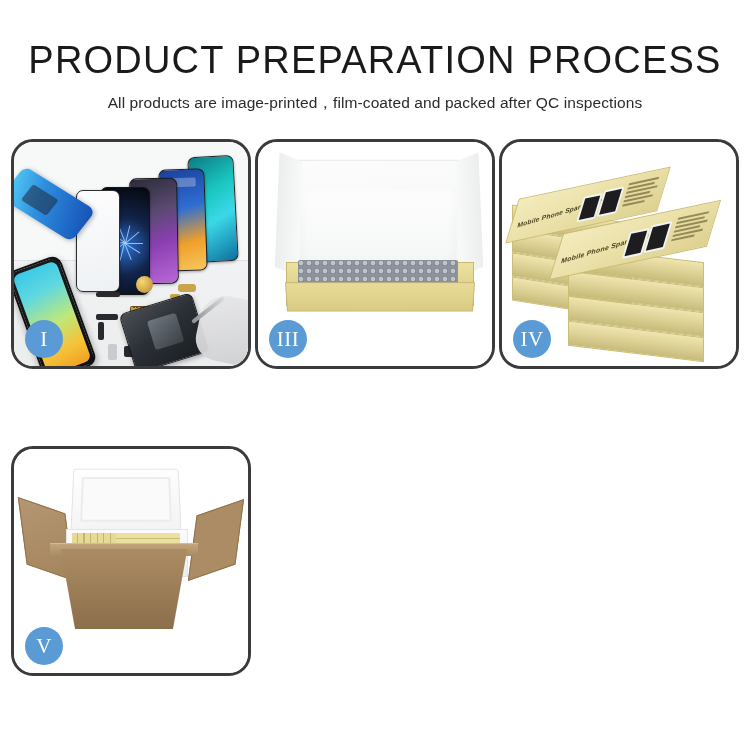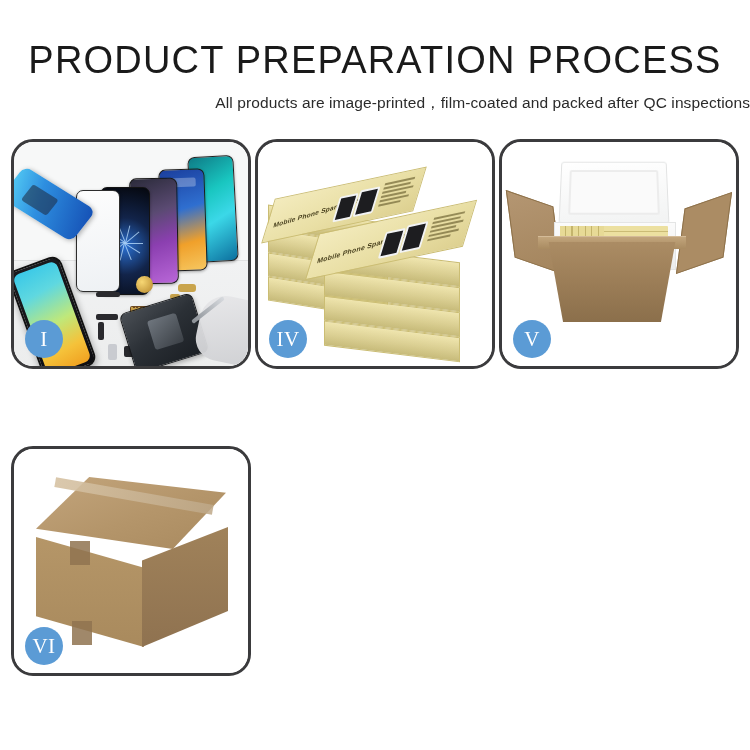--- a/index.html
+++ b/index.html
@@ -23,21 +23,21 @@
     font-size: 38px;
     letter-spacing: 1.2px;
     font-weight: 400;
     color: #1a1a1a;
     margin: 0;
     padding-top: 41px;
     line-height: 1.05;
     font-family: "Liberation Sans", sans-serif;
   }
   .subtitle {
-    text-align: right;
+    text-align: center;
     font-size: 15.5px;
     color: #2b2b2b;
     margin: 0;
     padding-top: 12px;
     font-weight: 400;
     letter-spacing: 0.1px;
   }
 
   
   .grid {
@@ -469,20 +469,30 @@
         <div class="backplate">
             <u></u>
           </div>
         <div class="hand"></div>
         <div class="tool"></div>
       </div>
       <div class="badge">I</div>
     </div>
 
 
+    <div class="panel">
+      <div class="panel-inner p3">
+        <div class="lid"></div>
+        <div class="foam"></div>
+        <div class="boxbody"></div>
+        <div class="bwrap"></div>
+        <div class="boxfront"></div>
+      </div>
+      <div class="badge">III</div>
+    </div>
 
     <div class="panel">
       <div class="panel-inner p4">
         <div class="stack">
 
           <div class="sbox" style="left:4px;top:56px;width:118px;height:22px;transform:skewY(9deg);">
               <div class="side"></div>
             </div>
           <div class="sbox" style="left:4px;top:80px;width:118px;height:22px;transform:skewY(9deg);">
               <div class="side"></div>
@@ -549,26 +559,15 @@
           </div>
         <div class="foambase"></div>
         <div class="goldbars"></div>
         <div class="goldbars2"></div>
         <div class="cartonrim"></div>
         <div class="cartonbody"></div>
       </div>
       <div class="badge">V</div>
     </div>
 
-    <div class="panel">
-      <div class="panel-inner p6">
-        <div class="ctnTop"></div>
-        <div class="ctnSeam"></div>
-        <div class="ctnFrontL"></div>
-        <div class="ctnFrontR"></div>
-        <div class="ctnTape" style="left:56px;top:92px;"></div>
-        <div class="ctnTape" style="left:58px;top:172px;"></div>
-      </div>
-      <div class="badge">VI</div>
-    </div>
 
   </div>
 </div>
 
 </body></html>

